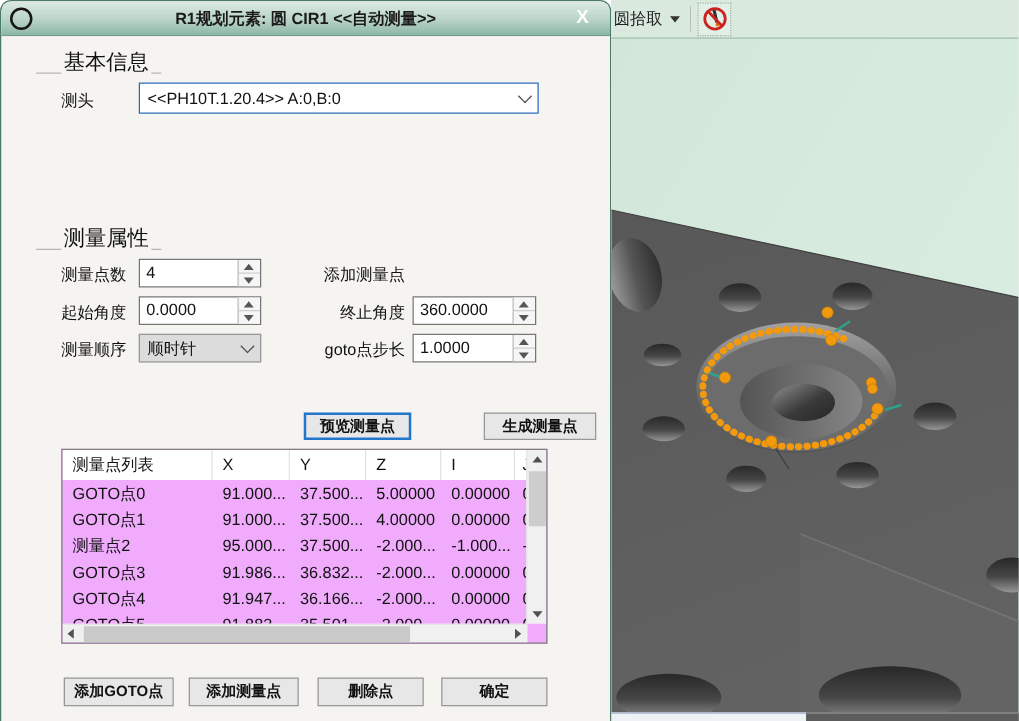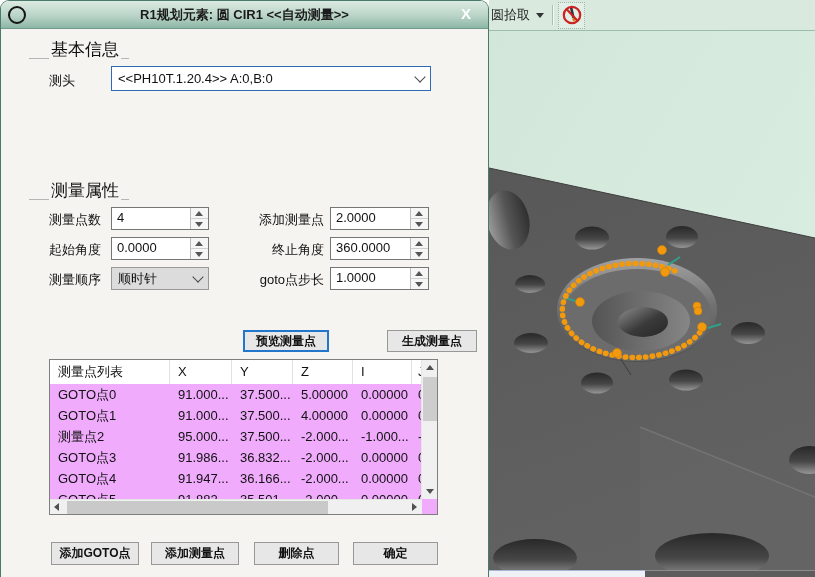--- a/index.html
+++ b/index.html
@@ -97,27 +97,20 @@
 
     <div class="lbl" style="left:48px;top:210px;">测量点数</div>
     <div class="spin-field" style="left:110px;top:206px;width:98px;">
       <span class="spin-value">4</span>
       <span class="spinner">
         <span class="spin-up"></span>
         <span class="spin-down"></span>
       </span>
     </div>
     <div class="lbl r" style="left:245px;top:210px;width:78px;">添加测量点</div>
-    <div class="spin-field" style="left:329px;top:206px;width:99px;">
-      <span class="spin-value">2.0000</span>
-      <span class="spinner">
-        <span class="spin-up"></span>
-        <span class="spin-down"></span>
-      </span>
-    </div>
 
     <div class="lbl" style="left:48px;top:240px;">起始角度</div>
     <div class="spin-field" style="left:110px;top:236px;width:98px;">
       <span class="spin-value">0.0000</span>
       <span class="spinner">
         <span class="spin-up"></span>
         <span class="spin-down"></span>
       </span>
     </div>
     <div class="lbl r" style="left:245px;top:240px;width:78px;">终止角度</div>

